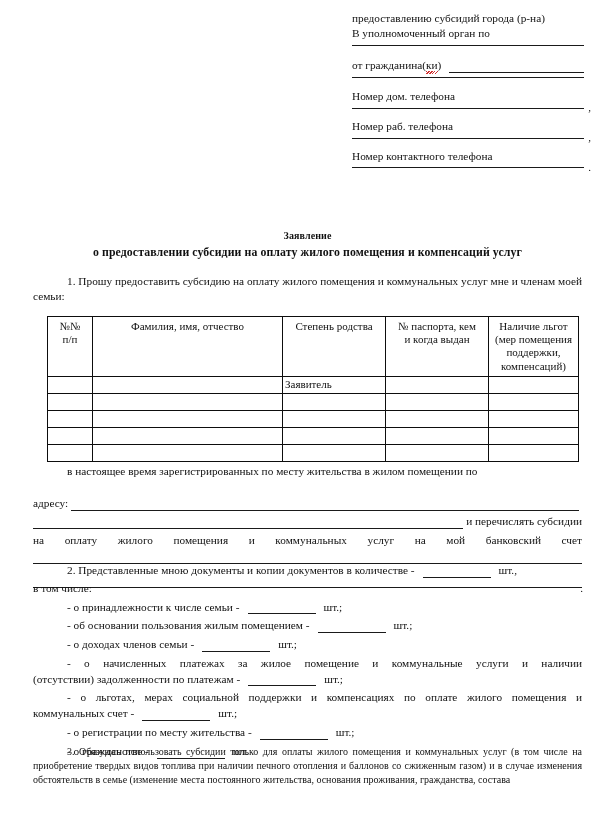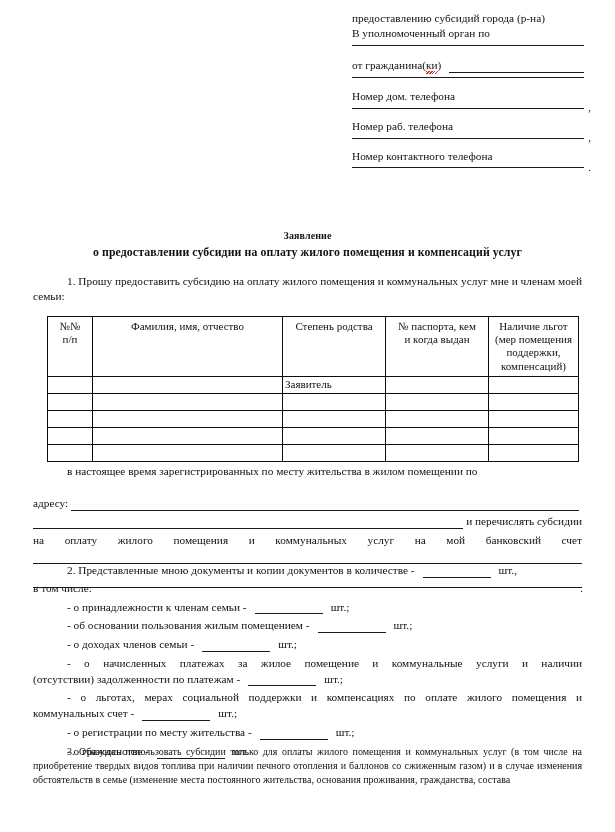--- a/index.html
+++ b/index.html
@@ -380,21 +380,21 @@
     <div class="doc-item" style="margin-top:0;padding-left:0;text-indent:0">
       <span style="display:inline-block;width:34px;flex:none"></span>
       <span class="lbl">2. Представленные мною документы и копии документов в количестве -</span>
       <span class="blankbox"></span>
       <span class="unit">шт.,</span>
     </div>
 
     <div style="margin-top:4px;font-size:11.3px">в том числе:</div>
 
     <div class="doc-item">
-      <span class="lbl">- о принадлежности к членам семьи -</span>
+      <span class="lbl">- о принадлежности к числе семьи -</span>
       <span class="blankbox"></span>
       <span class="unit">шт.;</span>
     </div>
 
     <div class="doc-item">
       <span class="lbl">- об основании пользования жилым помещением -</span>
       <span class="blankbox"></span>
       <span class="unit">шт.;</span>
     </div>
 

